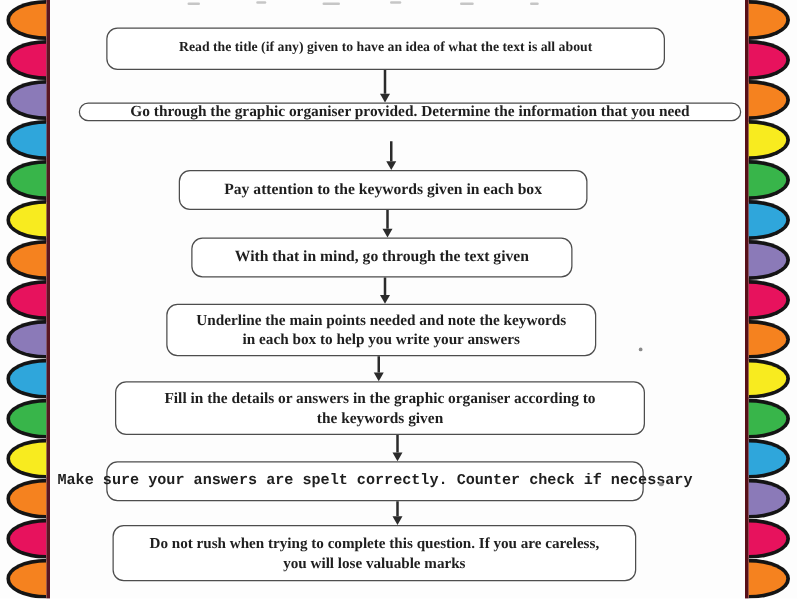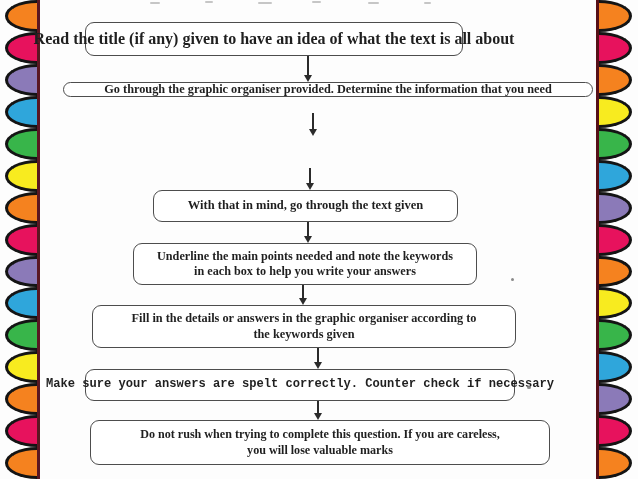--- a/index.html
+++ b/index.html
@@ -17,28 +17,28 @@
   .scallops.left .scallop{border-right:none;border-radius:100% 0 0 100% / 50% 0 0 50%;}
   .scallops.right .scallop{border-left:none;border-radius:0 100% 100% 0 / 0 50% 50% 0;}
 
   
   .box{position:absolute;box-sizing:border-box;background:#fff;border:1.6px solid #4d4d4d;
        border-radius:9px;display:flex;align-items:center;justify-content:center;
        text-align:center;font-weight:700;color:#1f1f1f;font-size:12.5px;line-height:1.25;
        padding:2px 8px;}
   .box span{white-space:nowrap;}
   .box.multi span{white-space:pre-line;}
-  .b1{left:85px;top:22px;width:378px;height:34px;font-size:16px;}
+  .b1{left:85px;top:22px;width:447px;height:34px;font-size:11px;}
   .b2{left:63px;top:82px;width:530px;height:15px;font-size:12.3px;}
   .b3{left:143px;top:136px;width:327px;height:32px;}
   .b4{left:153px;top:190px;width:305px;height:32px;}
   .b5{left:133px;top:243px;width:344px;height:42px;font-size:12.2px;}
   .b6{left:92px;top:305px;width:424px;height:43px;font-size:12.3px;}
   .b7{left:85px;top:369px;width:430px;height:32px;font-size:12.1px;font-family:Liberation Mono, monospace;}
-  .b8{left:90px;top:420px;width:460px;height:45px;font-size:12.1px;}
+  .b8{left:90px;top:420px;width:419px;height:45px;font-size:12.1px;}
 
   
   .arrow{position:absolute;display:flex;flex-direction:column;align-items:center;
          width:10px;transform:translateX(-50%);}
   .arrow .shaft{flex:1;width:1.7px;background:#2b2b2b;}
   .arrow .head{width:0;height:0;border-left:4.5px solid transparent;
                border-right:4.5px solid transparent;border-top:7px solid #2b2b2b;}
   .a1{left:308px;top:56px;height:26px;}
   .a2{left:313px;top:113px;height:23px;}
   .a3{left:310px;top:168px;height:22px;}
@@ -117,20 +117,23 @@
   </div>
 
   <div class="box b2">
     <span>Go through the graphic organiser provided. Determine the information that you need</span>
   </div>
   <div class="arrow a2">
     <div class="shaft" style="background: rgb(43, 43, 43);"></div>
     <div class="head" style="border-top-color: rgb(43, 43, 43);"></div>
   </div>
 
+  <div class="box b3">
+    <span>Pay attention to the keywords given in each box</span>
+  </div>
   <div class="arrow a3">
     <div class="shaft" style="background: rgb(43, 43, 43);"></div>
     <div class="head" style="border-top-color: rgb(43, 43, 43);"></div>
   </div>
 
   <div class="box b4">
     <span>With that in mind, go through the text given</span>
   </div>
   <div class="arrow a4">
     <div class="shaft" style="background: rgb(43, 43, 43);"></div>

